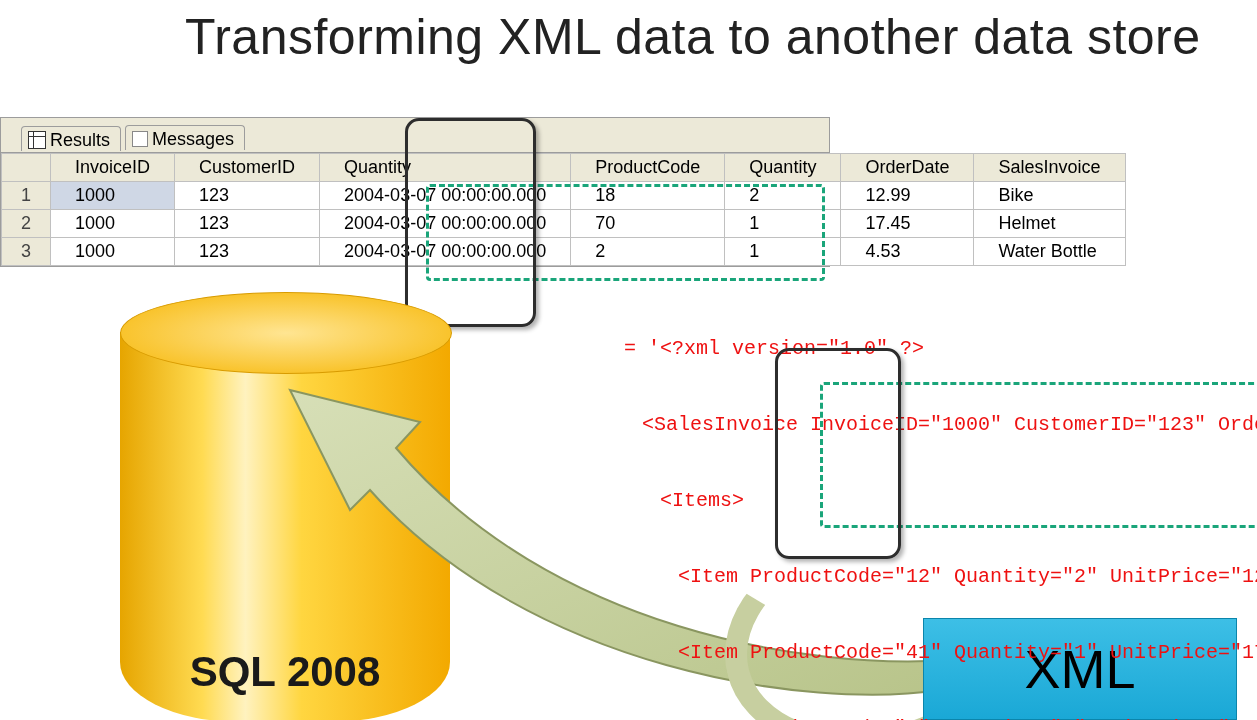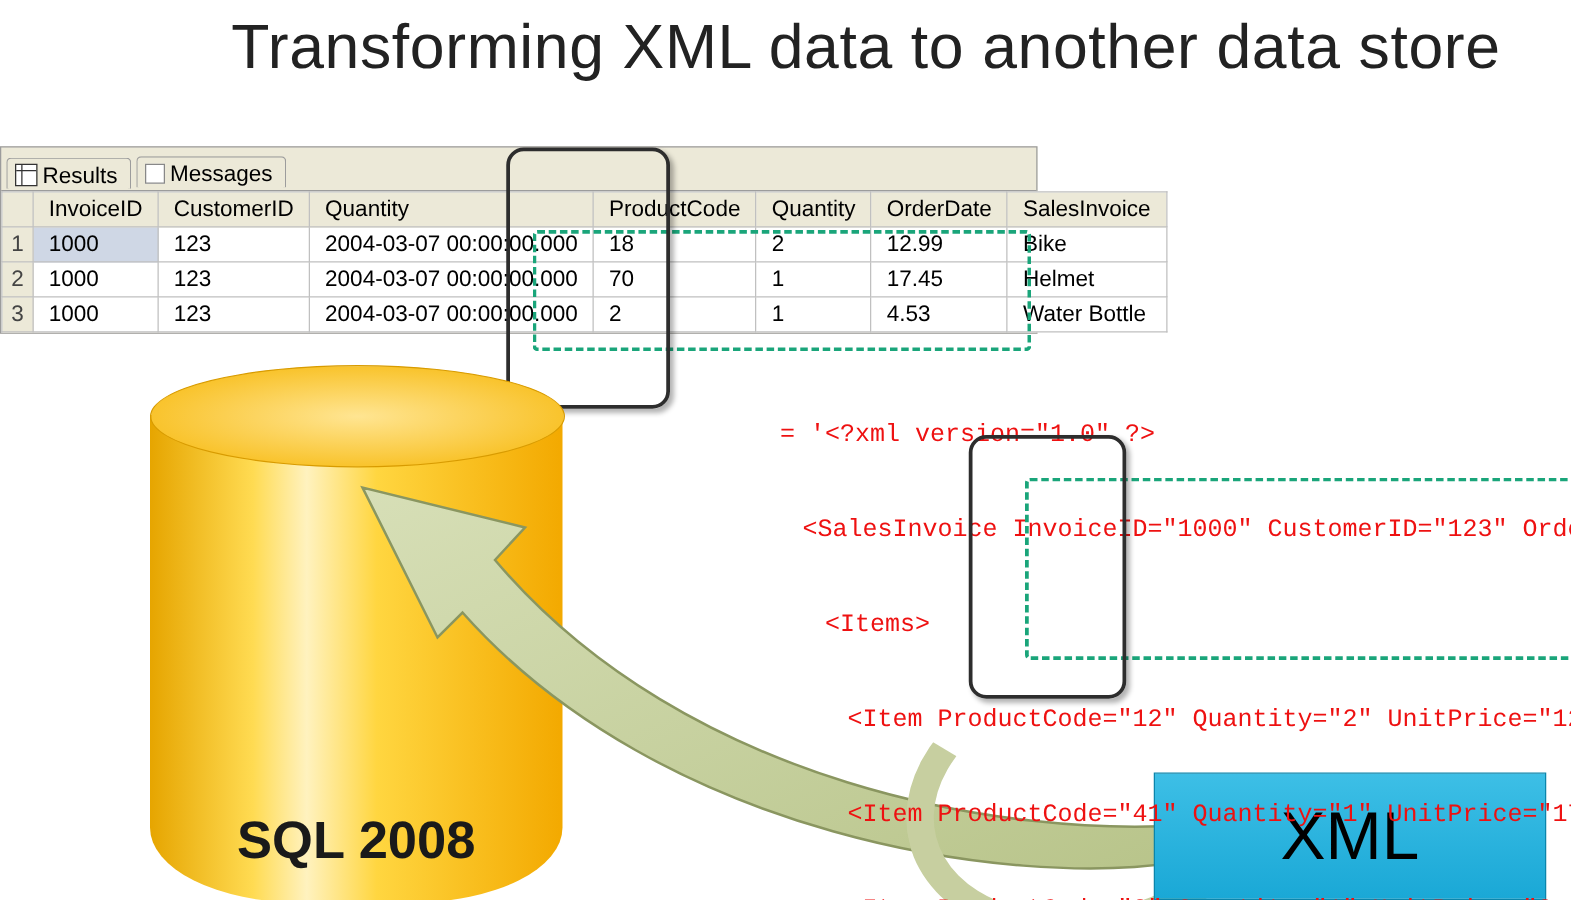--- a/index.html
+++ b/index.html
@@ -1,30 +1,30 @@
 <!DOCTYPE html>
 <html><head>
 <meta charset="utf-8">
 <style>
   html,body{margin:0;padding:0;font-family:"Segoe UI",Arial,sans-serif;background:#fff;width:1257px;height:720px;overflow:hidden;position:relative}
   .title{font-size:50px;font-weight:400;color:#222;position:absolute;top:8px;left:185px;letter-spacing:0.5px}
   
   .grid-wrap{position:absolute;top:117px;left:0;width:828px;border:1px solid #9c9c9c;background:#ece9d8}
-  .tabbar{display:flex;align-items:center;height:34px;border-bottom:1px solid #9c9c9c;padding-left:4px;font-size:18px}
+  .tabbar{display:flex;align-items:center;height:34px;border-bottom:1px solid #9c9c9c;padding-left:20px;font-size:18px}
   .tab{display:flex;align-items:center;gap:4px;padding:3px 10px 0 6px;border:1px solid #9c9c9c;border-bottom:none;background:#ece9d8;margin-right:4px;border-radius:4px 4px 0 0;position:relative;top:2px}
   .tab.active{background:#ece9d8;top:3px}
   .tab .ico{width:16px;height:16px;display:inline-block}
   .ico-grid{background:linear-gradient(#fff,#fff) padding-box;border:1px solid #333;position:relative}
   .ico-grid::before,.ico-grid::after{content:"";position:absolute;background:#333}
   .ico-grid::before{top:4px;left:0;width:100%;height:1px}
   .ico-grid::after{left:4px;top:0;height:100%;width:1px}
   .ico-msg{position:relative}
   .ico-msg::before{content:"";position:absolute;inset:0;border:1px solid #888;background:#fff}
   table.results{border-collapse:collapse;width:100%;background:#fff;font-size:18px}
-  table.results th,table.results td{border:1px solid #c0c0c0;padding:3px 12px;text-align:left;white-space:nowrap;font-weight:400}
+  table.results th,table.results td{border:1px solid #c0c0c0;padding:3px 24px;text-align:left;white-space:nowrap;font-weight:400}
   table.results th{background:#ece9d8}
   table.results td.rownum{background:#ece9d8;width:12px;text-align:center;color:#444;padding:3px 4px}
   table.results tr:first-child td.rownum{background:#ece9d8}
   tr.sel td:nth-child(2){background:#cfd7e5}
   
   .hl-box{position:absolute;border:3px solid #2d2d2d;border-radius:14px;pointer-events:none;box-shadow:3px 3px 4px rgba(0,0,0,0.3)}
   .hl-dash{position:absolute;border:3px dashed #1aa57a;border-radius:4px;pointer-events:none}
   
   .cyl{position:absolute;left:120px;top:292px;width:330px;height:430px}
   .cyl-body{position:absolute;top:40px;left:0;width:330px;height:390px;background:linear-gradient(90deg,#e6a500 0%,#ffdb52 25%,#fff2bf 38%,#ffd640 55%,#f3a900 100%);border-radius:0 0 120px 120px/0 0 60px 60px}

